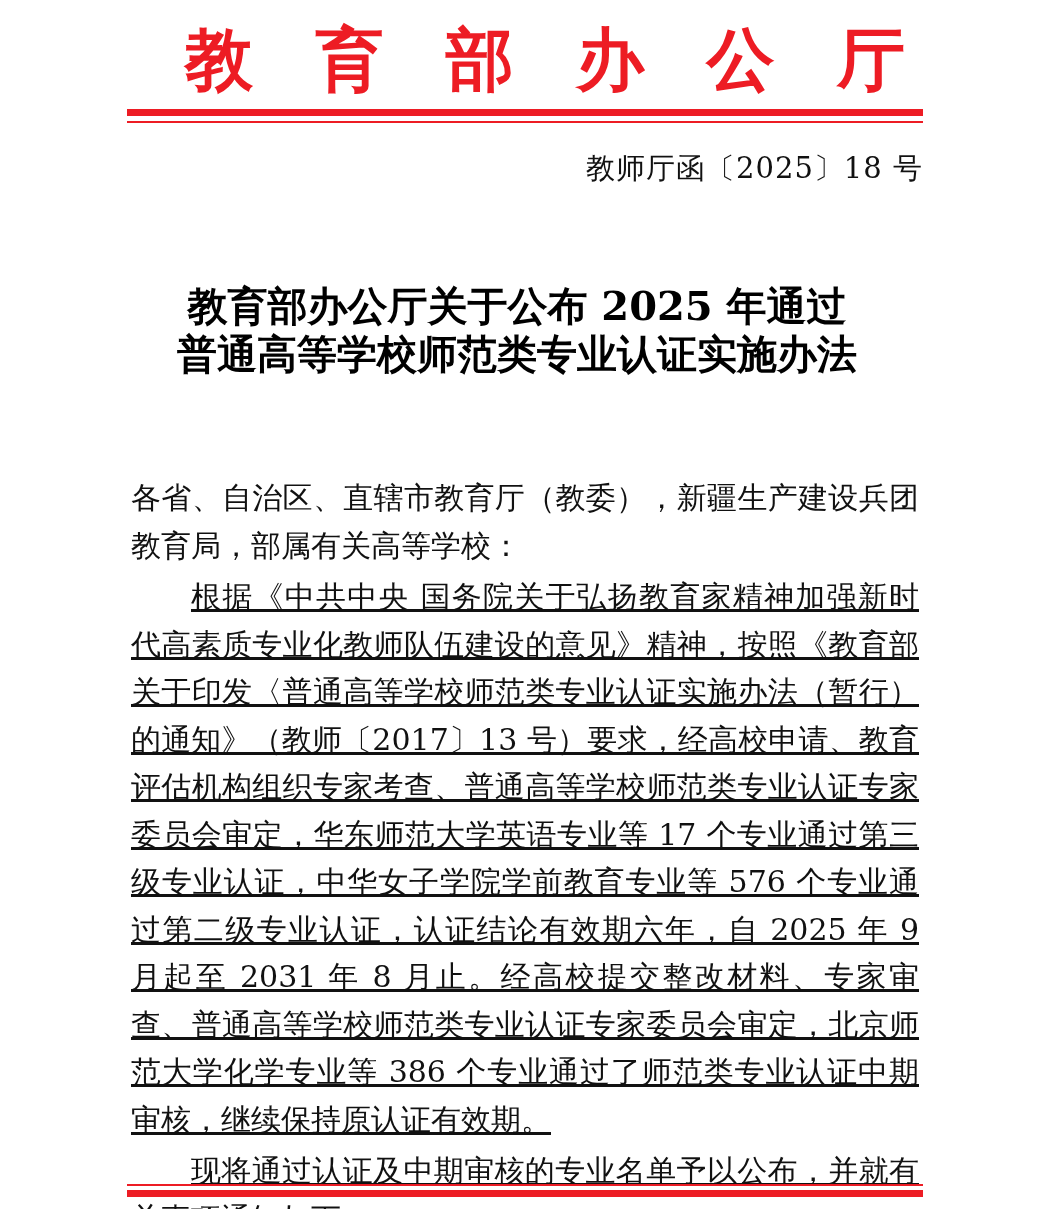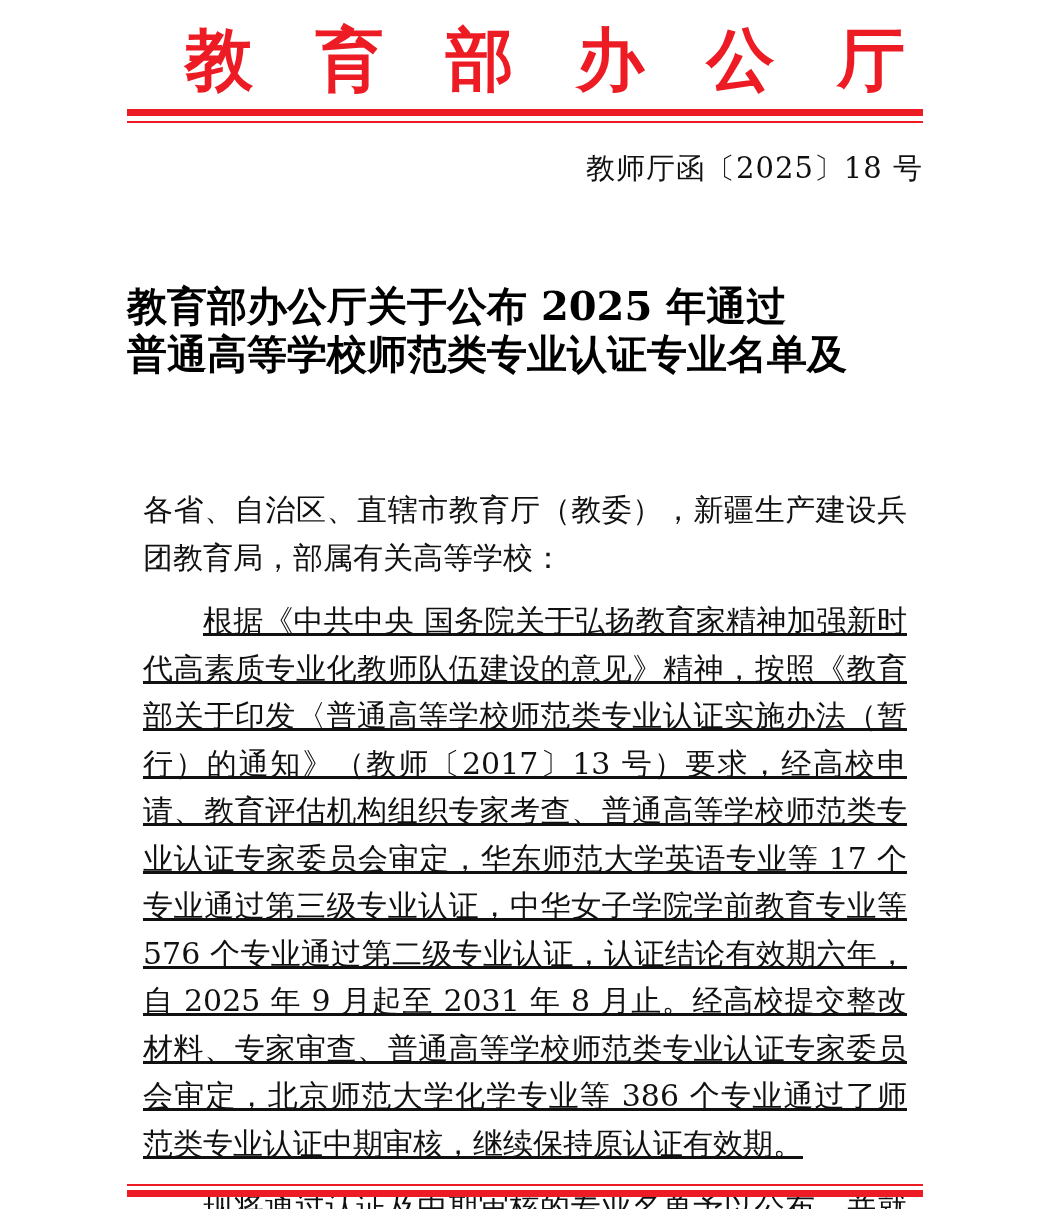--- a/index.html
+++ b/index.html
@@ -51,41 +51,41 @@
     line-height: 36px;
     letter-spacing: 1px;
     color: var(--ink);
     text-align: center;
   }
 
   
   .doc-title {
     position: absolute;
     top: 282px;
-    left: 127px;
+    left: 119px;
     width: 796px;
-    text-align: left;
+    text-align: center;
     font-size: 40px;
     font-weight: 700;
     line-height: 48px;
     color: #000000;
   }
 
   
   .doc-body {
     position: absolute;
     top: 470px;
     left: 127px;
     width: 796px;
     font-size: 30px;
     line-height: 47.5px;
     text-align: justify;
     color: var(--ink);
   }
-  .doc-body p { margin: 16px; }
+  .doc-body p { margin: 4px; }
   .doc-body p.indent { text-indent: 60px; text-decoration: underline; }
 
   
   .rule-bottom {
     position: absolute;
     left: 127px;
     width: 796px;
     bottom: 12px;
   }
   .rule-bottom .thin  { height: 2px; background: var(--accent); }
@@ -107,21 +107,21 @@
 
   <div class="rule-top">
     <div class="thick"></div>
     <div class="thin"></div>
   </div>
 
   <div class="doc-number">教师厅函〔2025〕18 号</div>
 
   <div class="doc-title">
     <div>教育部办公厅关于公布 2025 年通过</div>
-    <div>普通高等学校师范类专业认证专业名单及</div>
+    <div>普通高等学校师范类专业认证实施办法</div>
   </div>
 
   <div class="doc-body">
     <p>各省、自治区、直辖市教育厅（教委），新疆生产建设兵团教育局，部属有关高等学校：</p>
     <p class="indent">根据《中共中央 国务院关于弘扬教育家精神加强新时代高素质专业化教师队伍建设的意见》精神，按照《教育部关于印发〈普通高等学校师范类专业认证实施办法（暂行）的通知》（教师〔2017〕13 号）要求，经高校申请、教育评估机构组织专家考查、普通高等学校师范类专业认证专家委员会审定，华东师范大学英语专业等 17 个专业通过第三级专业认证，中华女子学院学前教育专业等 576 个专业通过第二级专业认证，认证结论有效期六年，自 2025 年 9 月起至 2031 年 8 月止。经高校提交整改材料、专家审查、普通高等学校师范类专业认证专家委员会审定，北京师范大学化学专业等 386 个专业通过了师范类专业认证中期审核，继续保持原认证有效期。</p>
     <p class="indent">现将通过认证及中期审核的专业名单予以公布，并就有关事项通知如下。</p>
   </div>
 
   <div class="rule-bottom">
     <div class="thin"></div>

